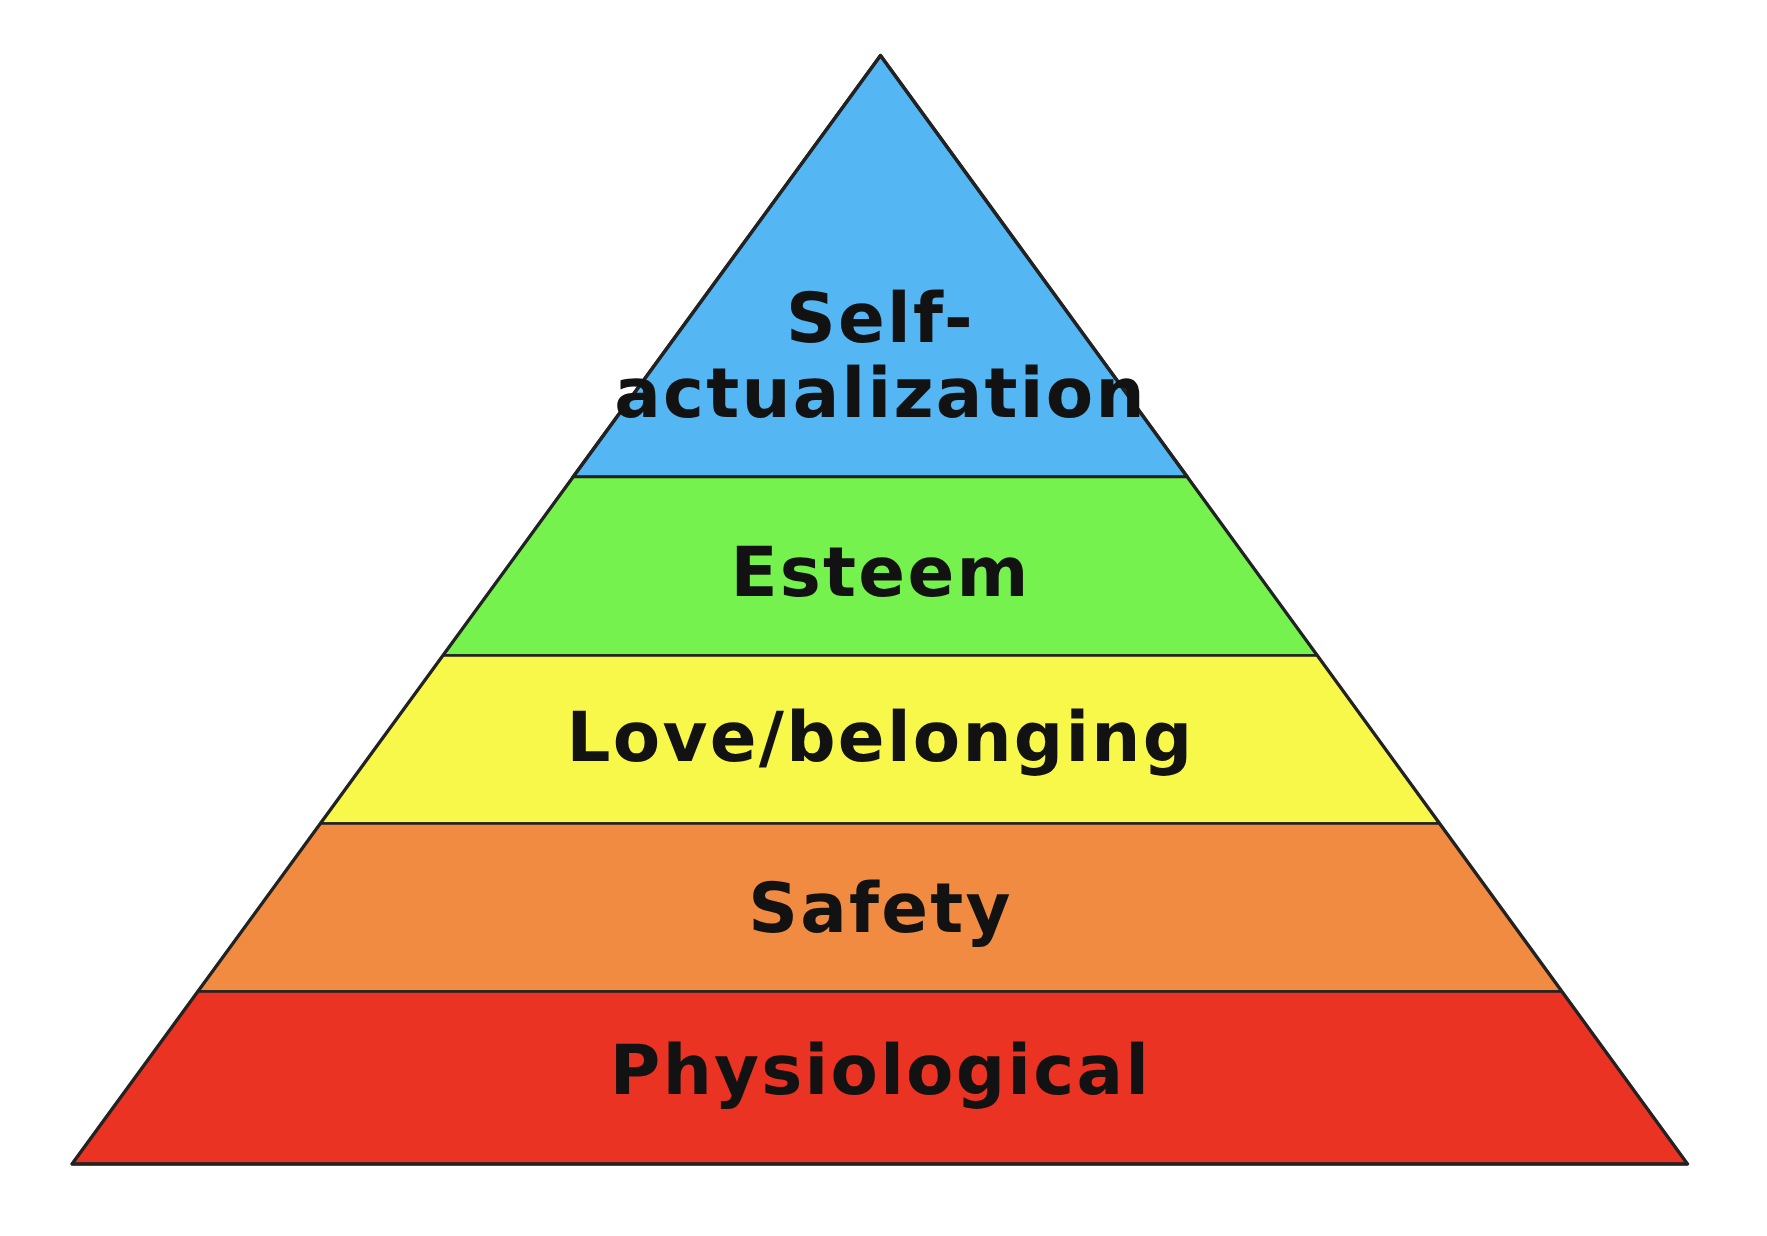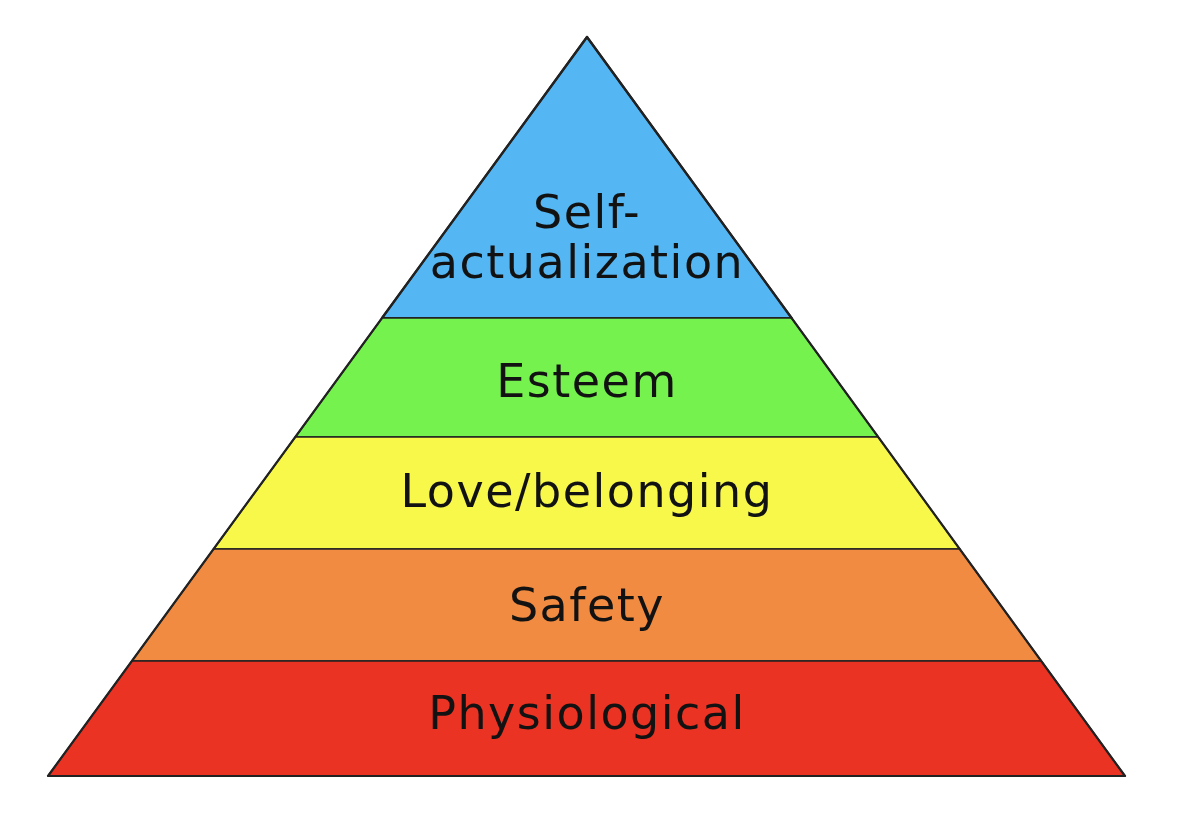--- a/index.html
+++ b/index.html
@@ -9,20 +9,21 @@
     width: 1178px;
     height: 824px;
     overflow: hidden;
     font-family: "DejaVu Sans", "Liberation Sans", sans-serif;
   }
   .figure-wrap {
     width: 1178px;
     height: 824px;
     position: relative;
     background: #ffffff;
+    font-weight: bold;
   }
   svg.pyramid-svg {
     display: block;
     width: 1178px;
     height: 824px;
   }
   svg.pyramid-svg text {
     font-family: "DejaVu Sans", "Liberation Sans", sans-serif;
     letter-spacing: 1.5px;
   }

